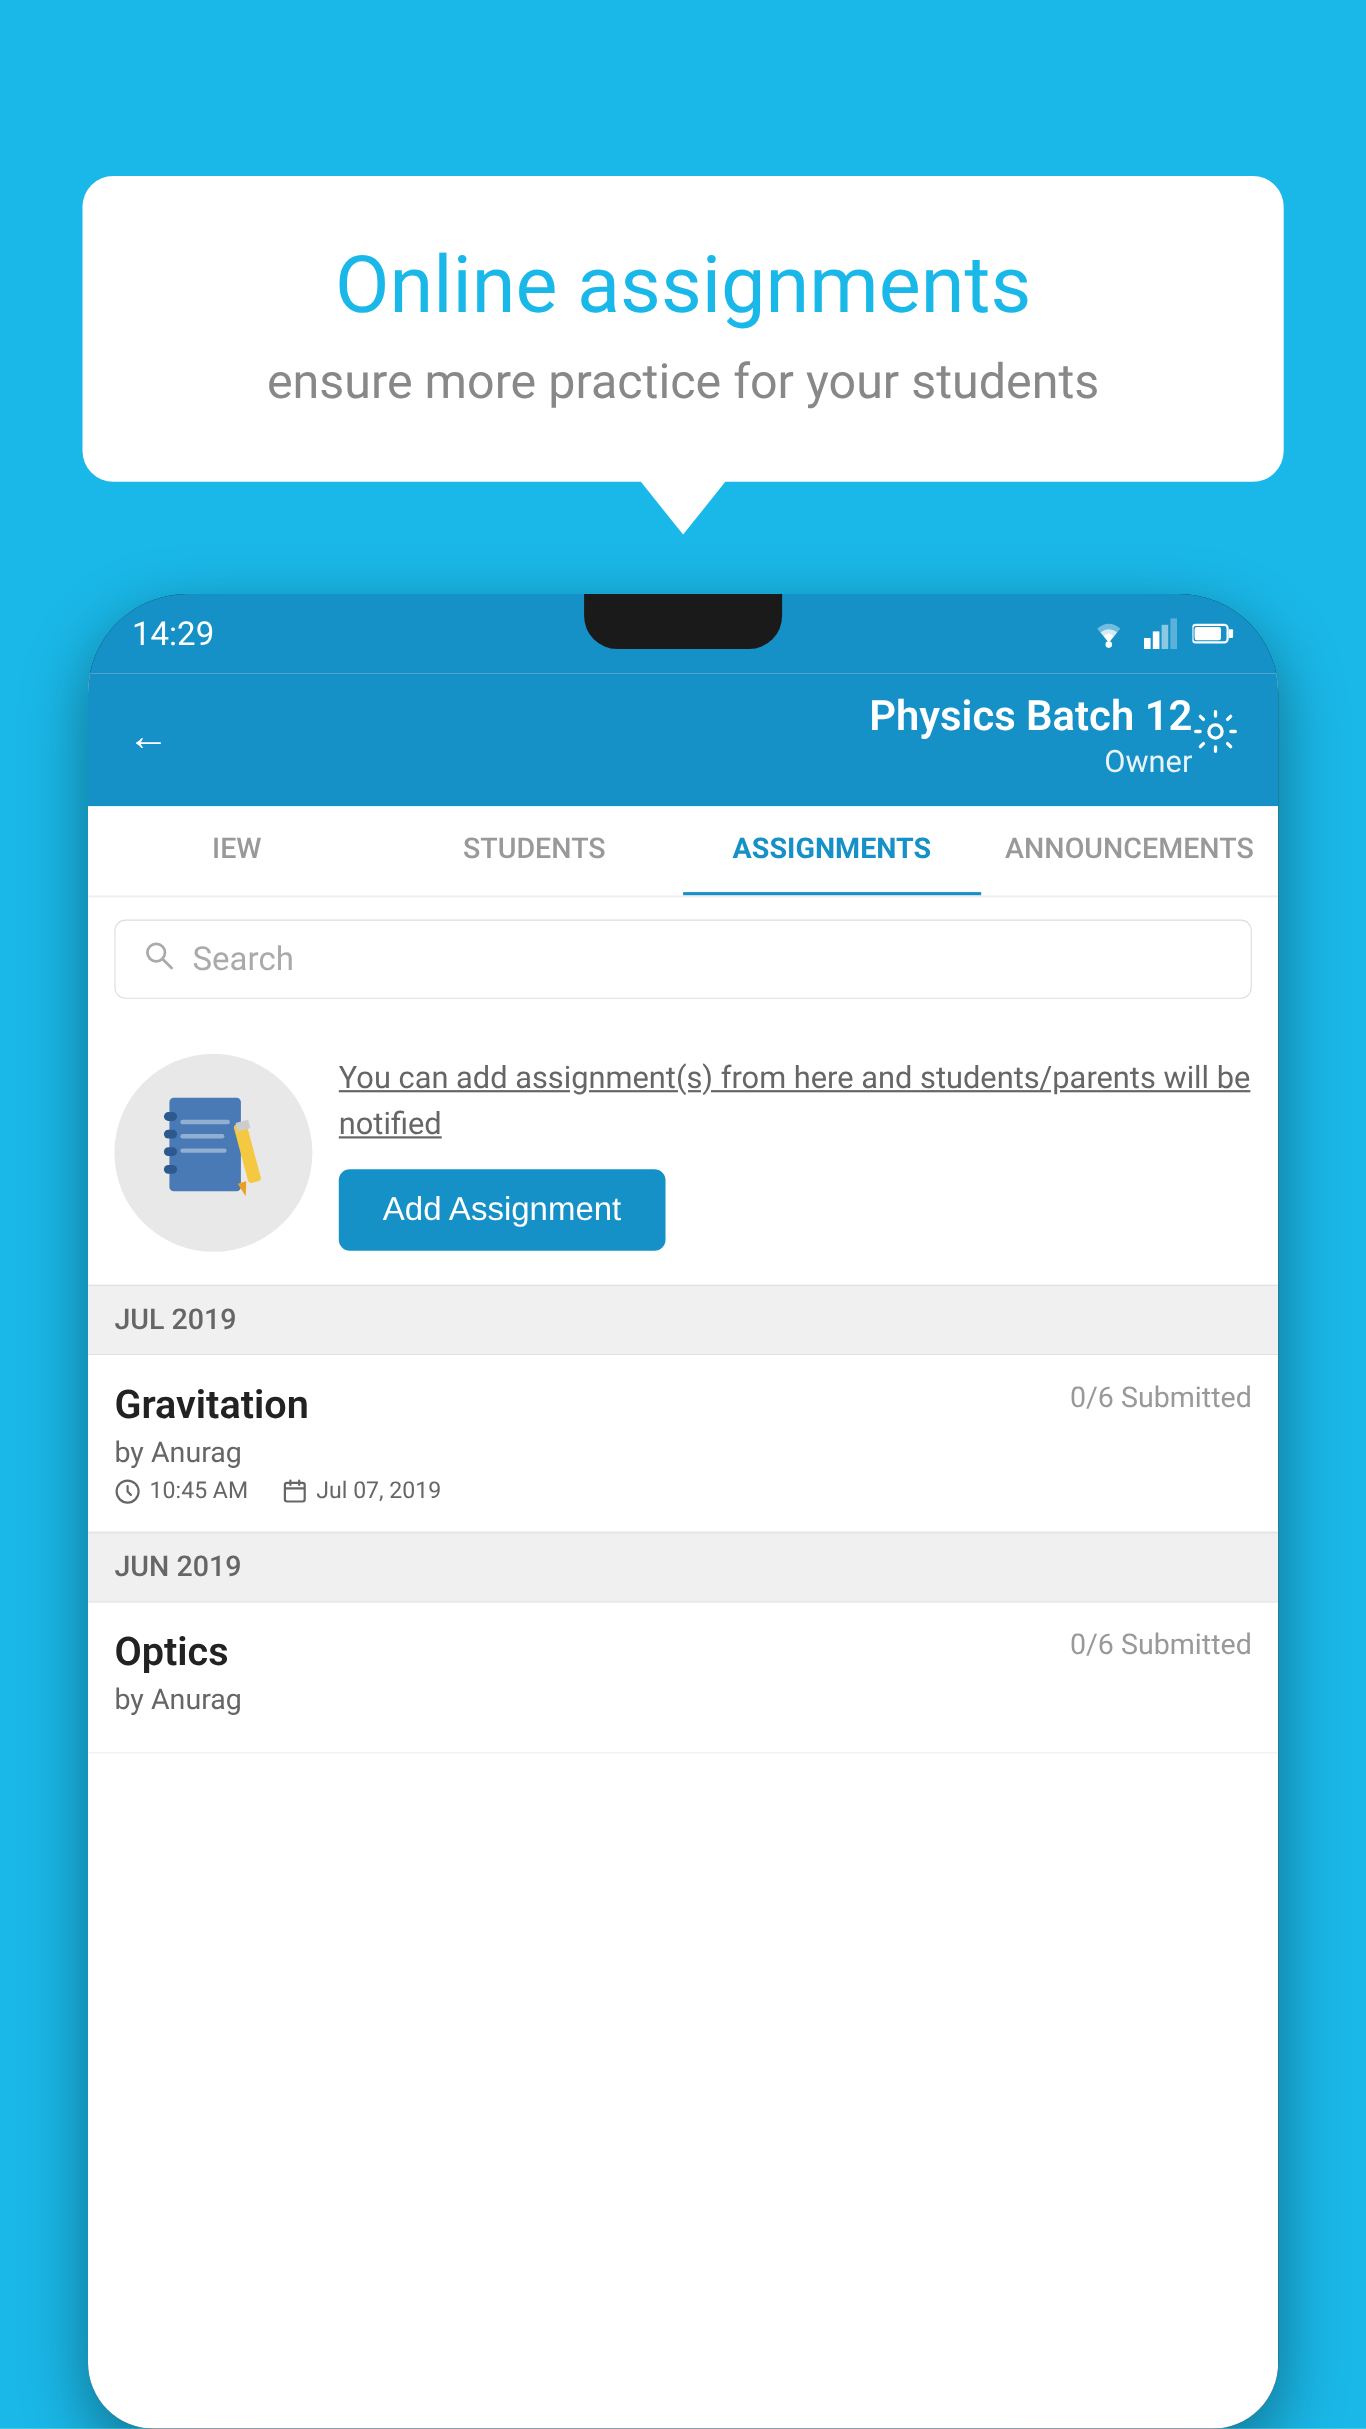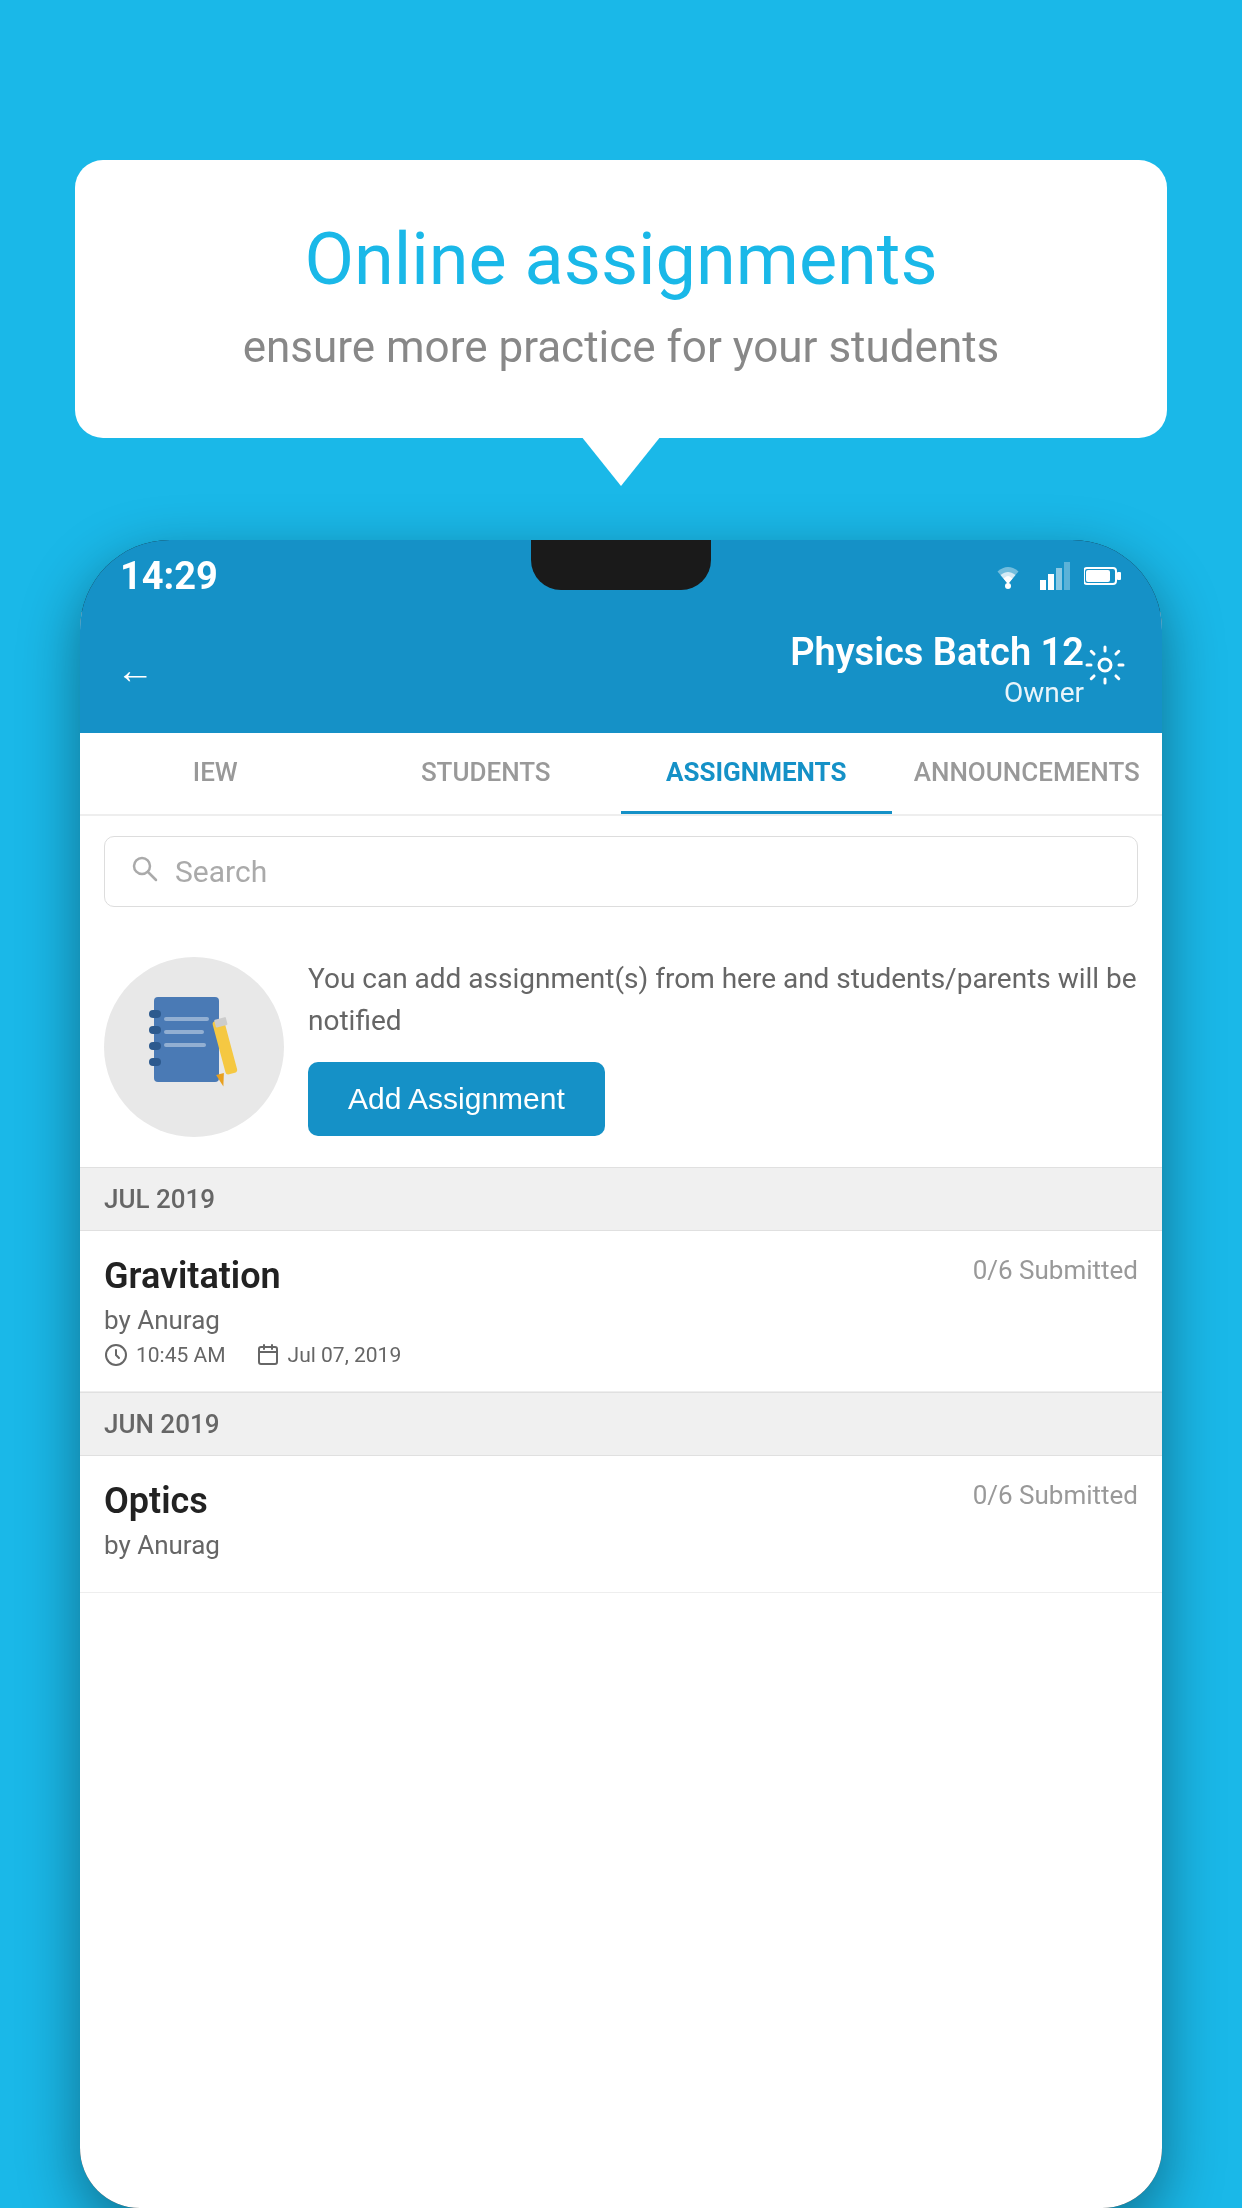--- a/index.html
+++ b/index.html
@@ -92,22 +92,22 @@
       height: 72px;
       display: flex;
       align-items: center;
       justify-content: space-between;
       padding: 0 40px;
       position: relative;
     }
 
     .status-time {
       color: white;
-      font-size: 38px;
-      font-weight: 700;
+      font-size: 30px;
+      font-weight: 400;
     }
 
     .status-icons {
       display: flex;
       align-items: center;
       gap: 14px;
     }
 
     .status-icons svg {
       fill: white;
@@ -231,20 +231,21 @@
 
     .promo-right {
       flex: 1;
     }
 
     .promo-text {
       font-size: 28px;
       color: #666;
       line-height: 1.5;
       margin-bottom: 20px;
+      text-decoration: underline;
     }
 
     .add-assignment-btn {
       background: #1591c7;
       color: white;
       border: none;
       border-radius: 10px;
       padding: 20px 40px;
       font-size: 30px;
       font-weight: 500;

